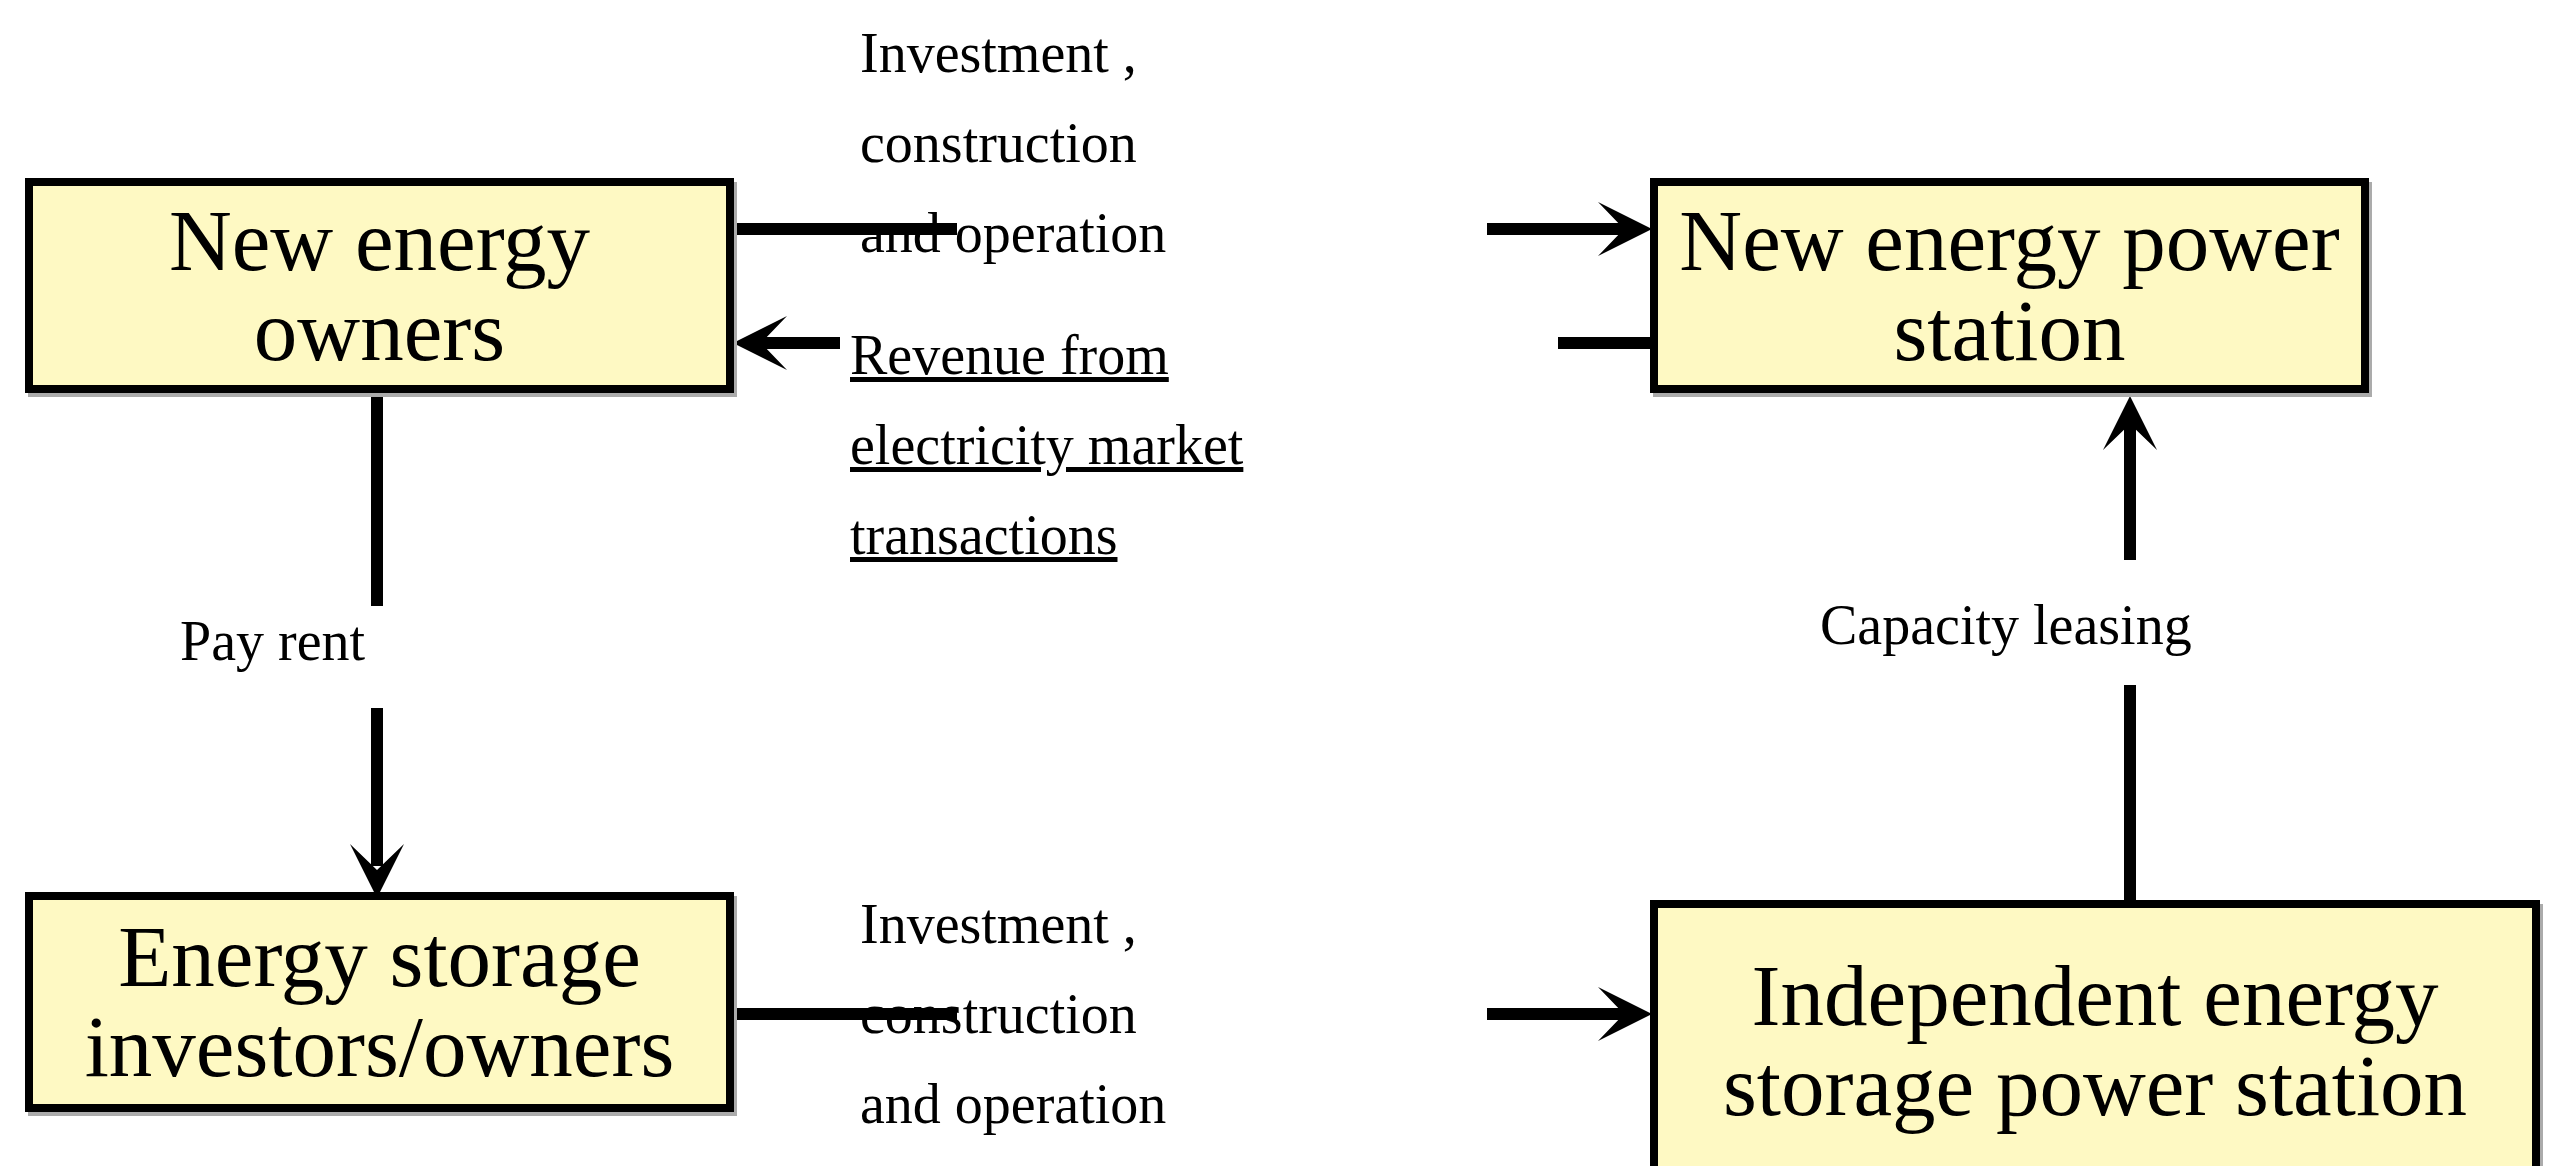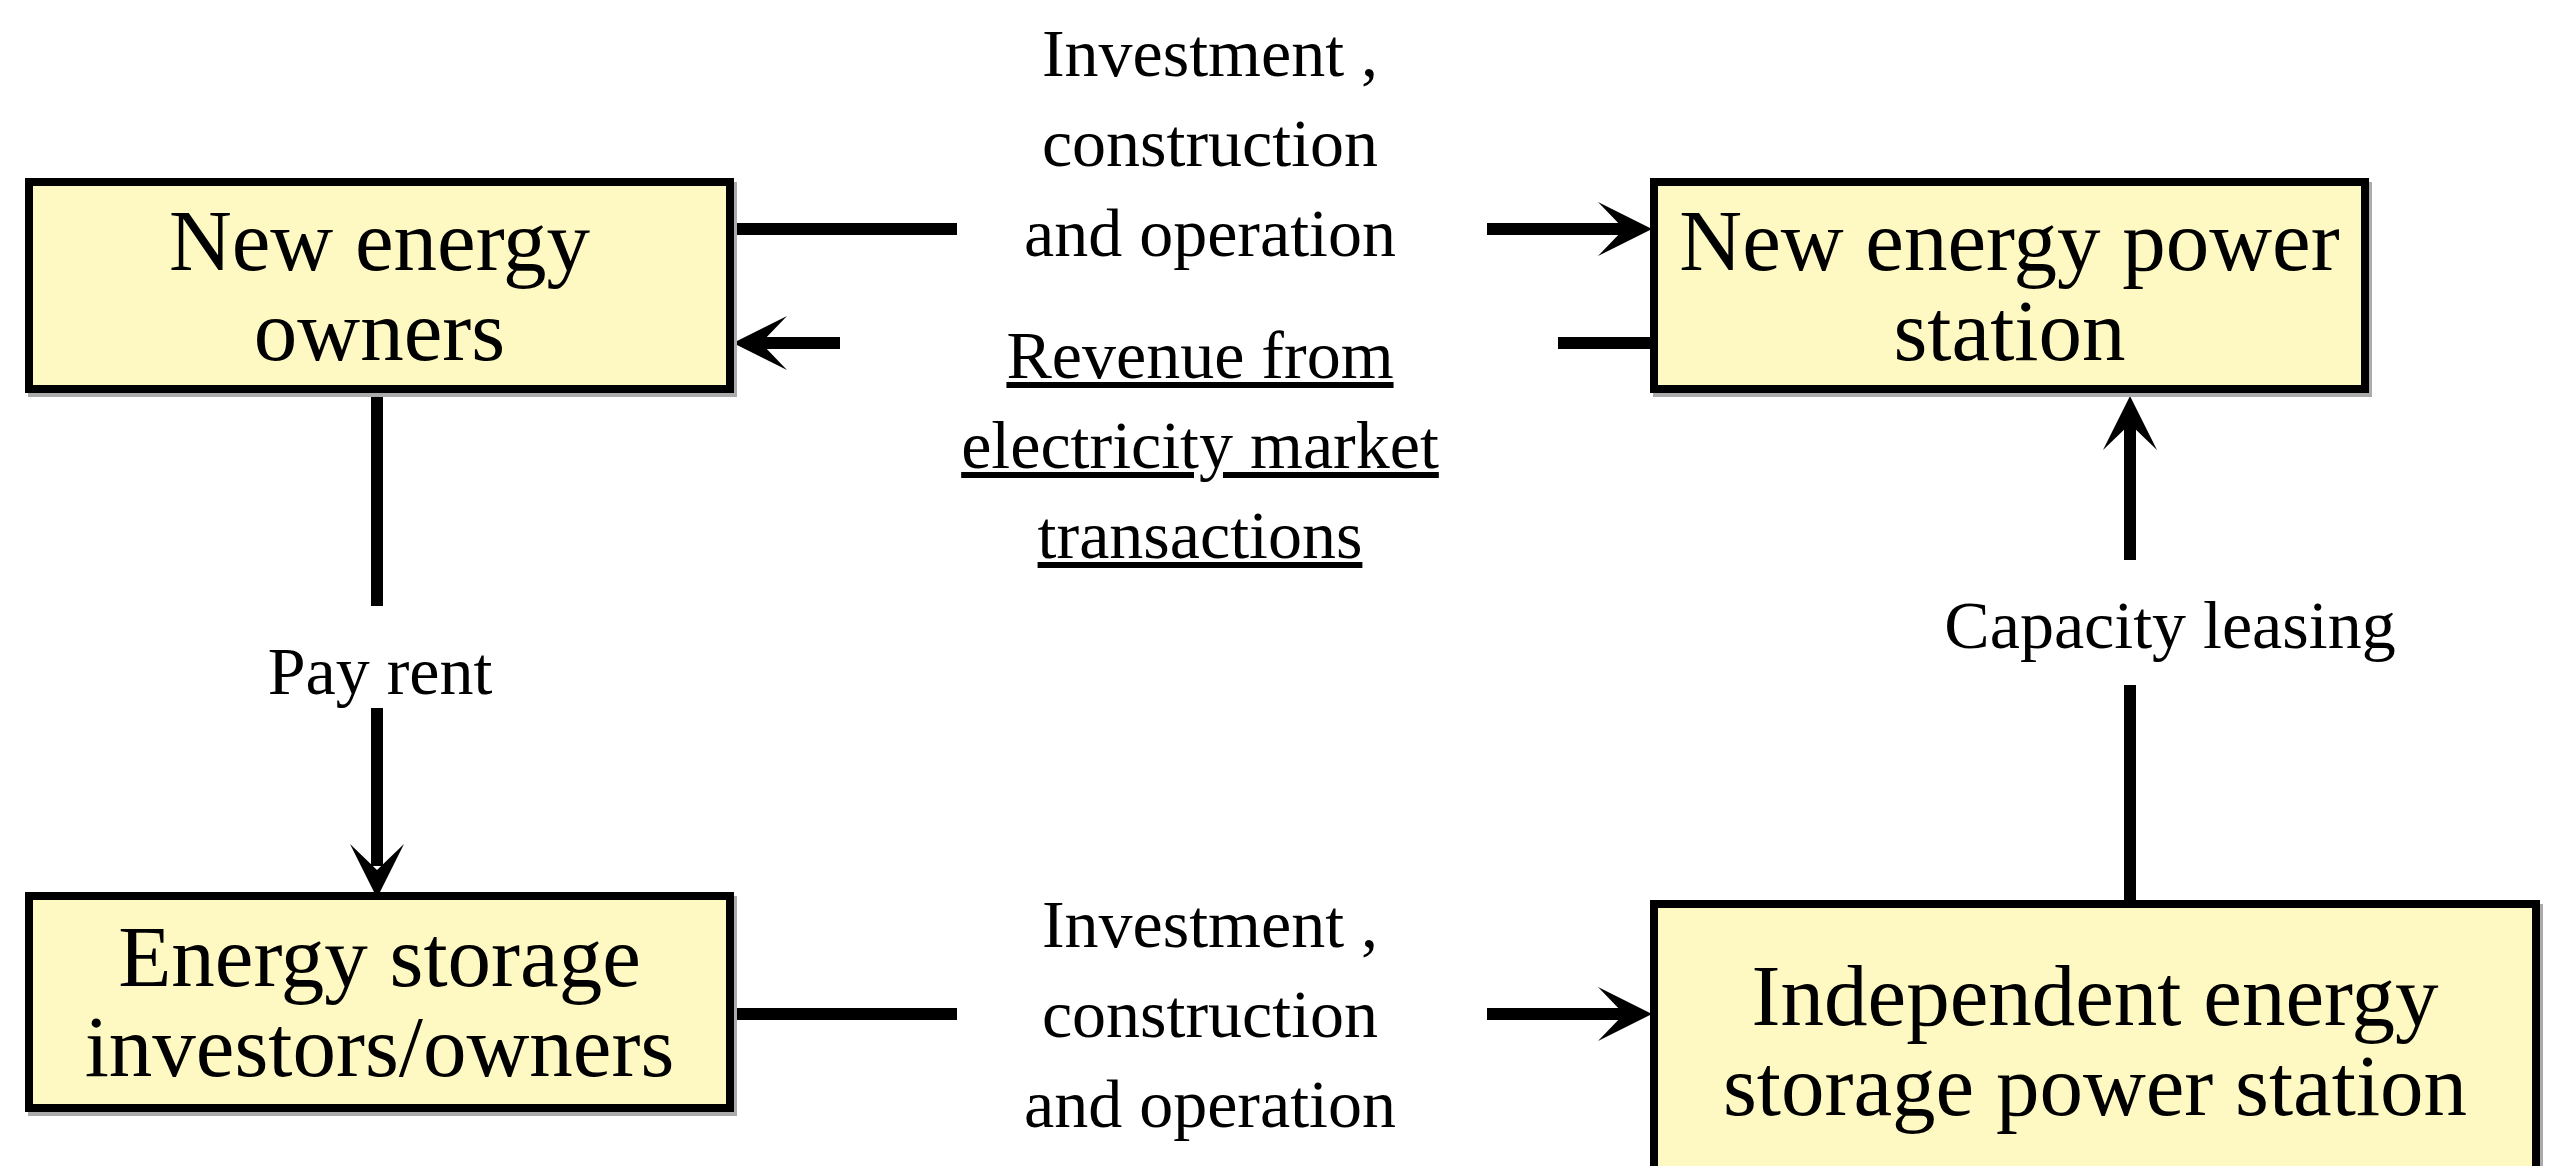--- a/index.html
+++ b/index.html
@@ -34,34 +34,33 @@
     display: flex;
     align-items: center;
     justify-content: center;
     text-align: center;
     white-space: pre-line;
     font-size: 87px;
     line-height: 90px;
   }
   .edge-label {
     position: absolute;
-    text-align: center;
     white-space: pre-line;
-    font-size: 68px;
+    font-size: 56px;
     line-height: 90px;
   }
   
   .node-a { left: 25px;   top: 178px; width: 709px; height: 215px; }
   .node-b { left: 1650px; top: 178px; width: 719px; height: 215px; }
   .node-c { left: 25px;   top: 892px; width: 709px; height: 220px; }
   .node-d { left: 1650px; top: 900px; width: 890px; height: 281px; }
   
   .lbl-invest-top    { left: 860px;  top: 8px;   width: 700px; }
   .lbl-revenue       { left: 850px;  top: 310px; width: 700px; text-decoration: underline; }
-  .lbl-pay-rent      { left: 180px;  top: 596px; width: 400px; margin-top: 30px; }
+  .lbl-pay-rent      { left: 180px;  top: 596px; width: 400px; }
   .lbl-invest-bottom { left: 860px;  top: 879px; width: 700px; }
   .lbl-capacity      { left: 1820px; top: 580px; width: 700px; }
   .stroke { stroke: #000000; stroke-width: 12; fill: none; }
   .head   { fill: #000000; stroke: none; }
 </style>
 </head>
 <body>
 
 <div class="canvas">
 

